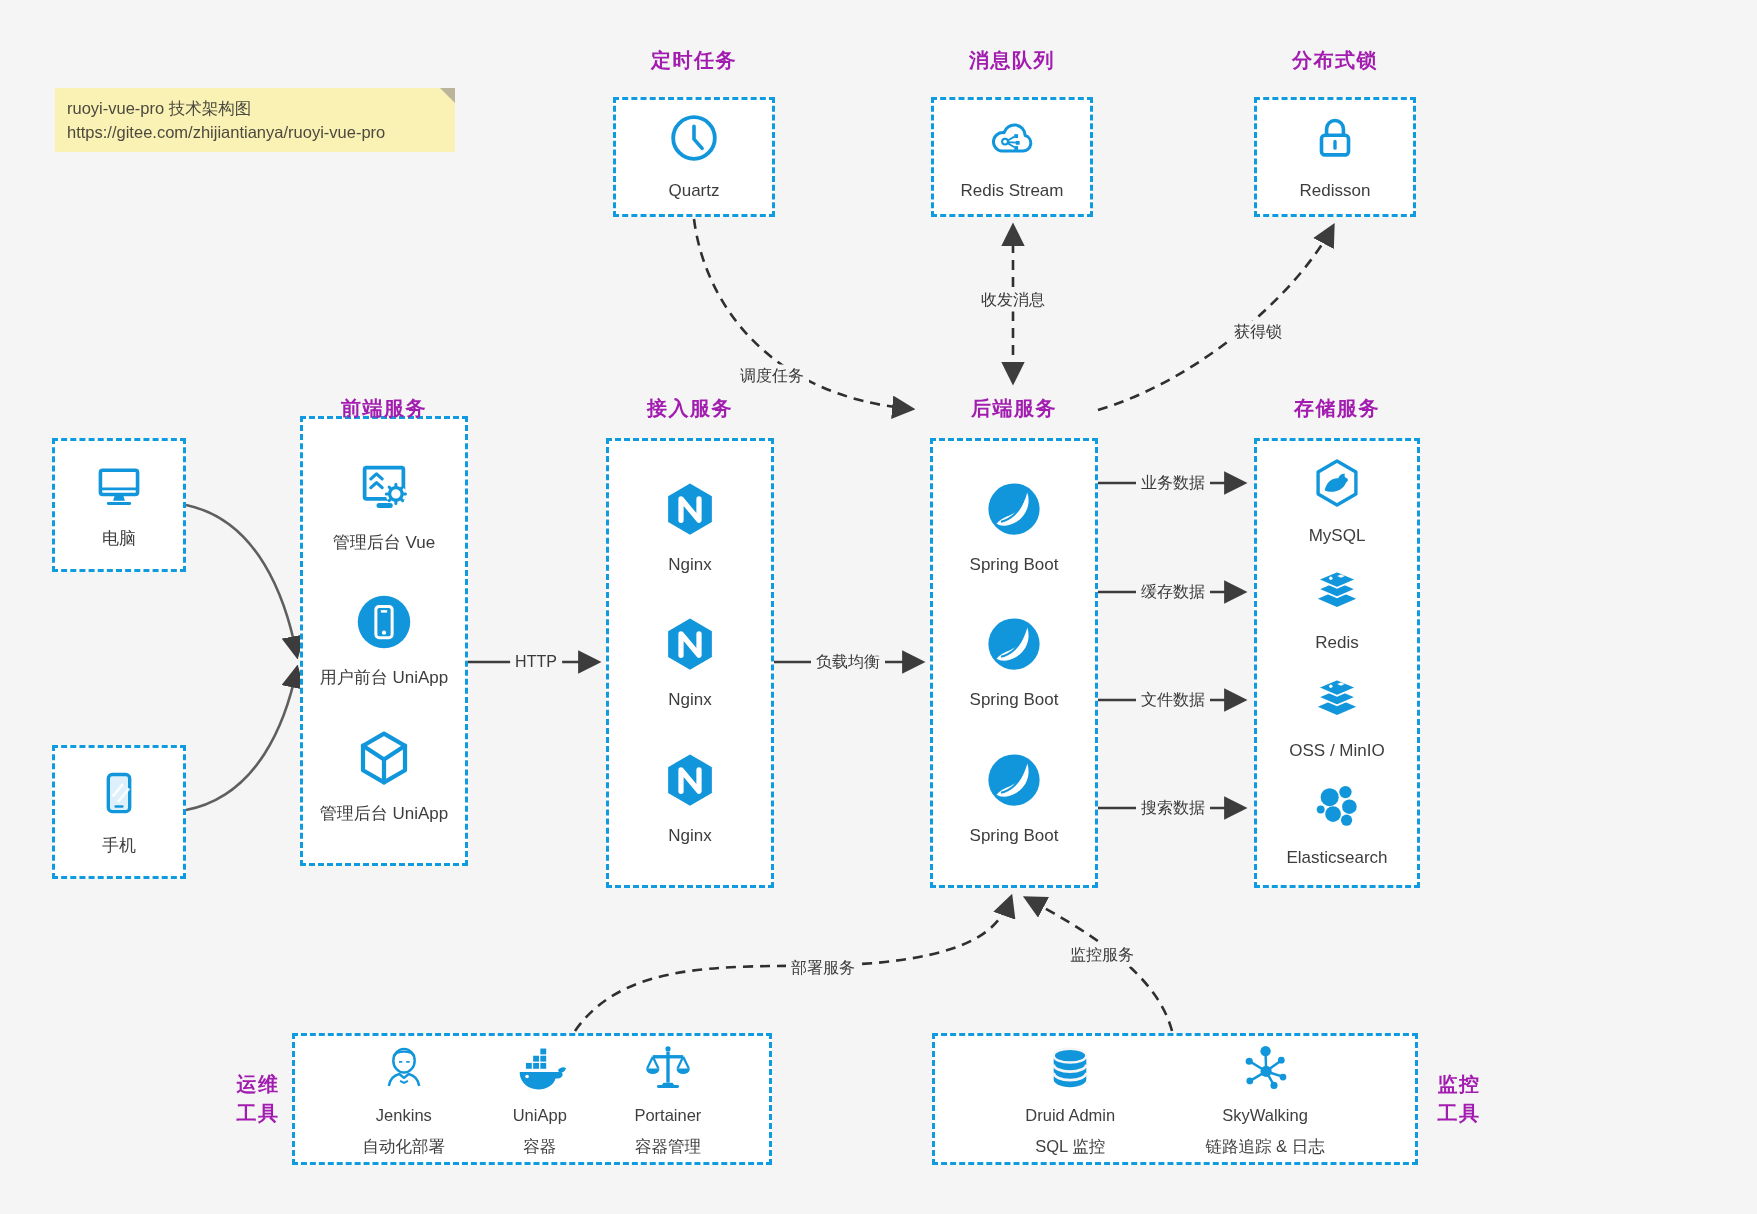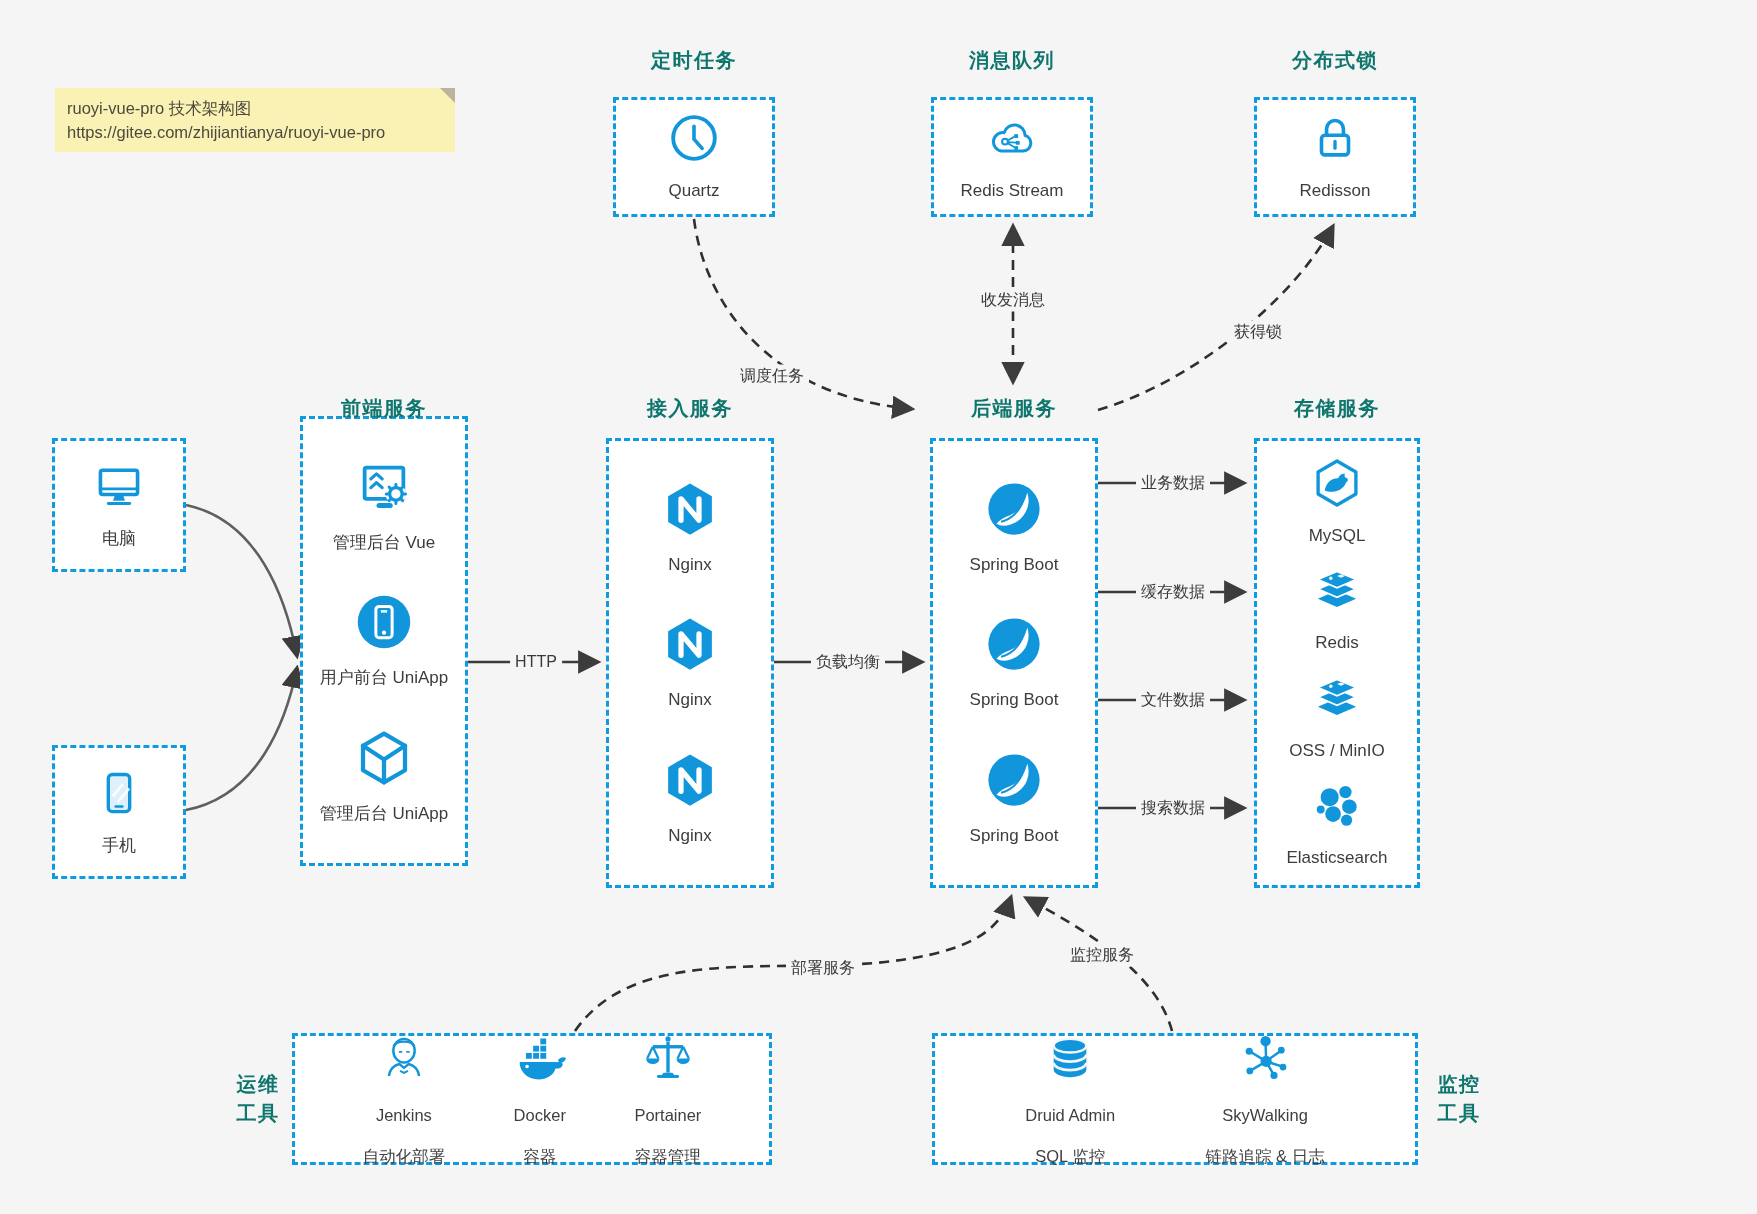--- a/index.html
+++ b/index.html
@@ -6,23 +6,23 @@
   .canvas{position:relative;width:1757px;height:1214px;background:#f5f5f6;overflow:hidden;
           font-family:"Liberation Sans","DejaVu Sans",sans-serif;}
   .wires{position:absolute;left:0;top:0;z-index:1;}
   .dbox{position:absolute;background:#ffffff;border:3px dashed #0f9be0;box-sizing:border-box;z-index:2;}
   .col{display:flex;flex-direction:column;justify-content:space-evenly;align-items:center;}
   .rowbox{display:flex;flex-direction:row;justify-content:space-evenly;align-items:center;}
   .svc{display:flex;flex-direction:column;align-items:center;gap:15px;}
   .svc .lbl{font-size:17px;color:#3d3d3d;white-space:nowrap;line-height:1.35;text-align:center;}
   .ic{width:60px;height:60px;display:block;}
   .ic.sm{width:54px;height:54px;}
-  .tool{gap:19px;}
+  .tool{gap:9px;}
   .tool .lbl{font-size:16.5px;color:#3f3f3f;}
-  .rtitle{position:absolute;transform:translate(-50%,-50%);color:#0f766e;font-size:20px;font-weight:bold;
+  .rtitle{position:absolute;transform:translate(-50%,-50%);color:#a21caf;font-size:20px;font-weight:bold;
           letter-spacing:1.5px;white-space:nowrap;z-index:3;text-align:center;line-height:1.45;}
   .elabel{position:absolute;transform:translate(-50%,-50%);background:#f5f5f6;color:#3a3a3a;
           font-size:16px;padding:1px 5px;white-space:nowrap;z-index:3;}
   .note{position:absolute;left:55px;top:88px;width:400px;height:64px;background:#faf1b5;color:#4c4a3e;
         font-size:16.5px;line-height:24px;padding:8px 0 0 12px;box-sizing:border-box;z-index:2;}
   .fold{position:absolute;right:0;top:0;width:0;height:0;
         border-top:15px solid #b9b49a;border-left:15px solid transparent;}
 </style>
 </head>
 <body>
@@ -354,21 +354,21 @@
       <svg class="ic sm">
           <use href="#i-jenkins"></use>
         </svg>
       <div class="lbl">Jenkins</div>
       <div class="lbl">自动化部署</div>
     </div>
     <div class="svc tool">
       <svg class="ic sm">
           <use href="#i-docker"></use>
         </svg>
-      <div class="lbl">Docker</div>
+      <div class="lbl">UniApp</div>
       <div class="lbl">容器</div>
     </div>
     <div class="svc tool">
       <svg class="ic sm">
           <use href="#i-portainer"></use>
         </svg>
       <div class="lbl">Portainer</div>
       <div class="lbl">容器管理</div>
     </div>
   </div>

